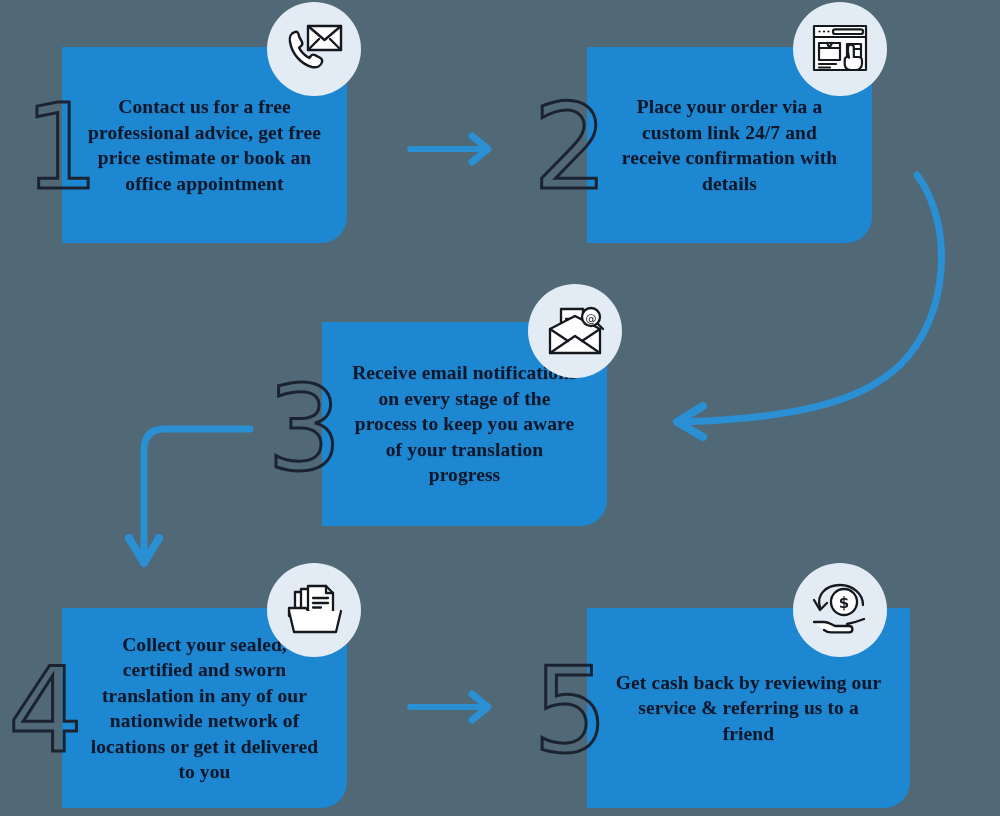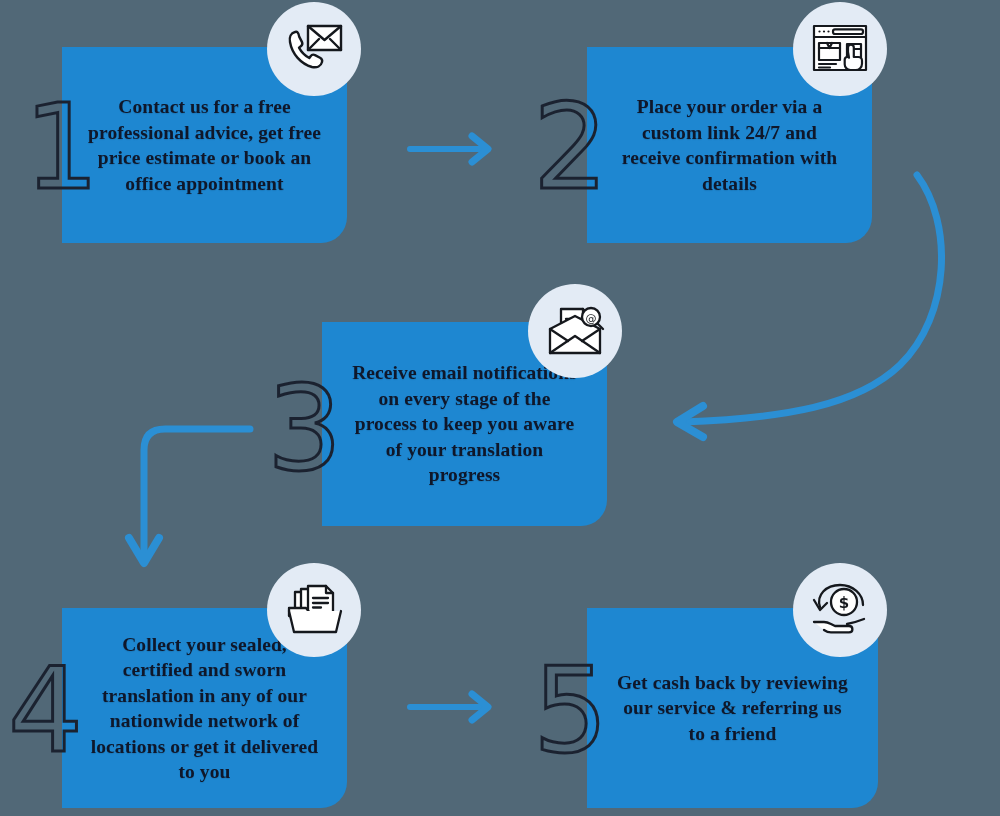--- a/index.html
+++ b/index.html
@@ -195,21 +195,21 @@
   </div>
 
   <div class="conn" style="left:408px; top:690px;">
     <svg width="92" height="34" viewBox="0 0 92 34">
       <line x1="2" y1="17" x2="76" y2="17" stroke="#2B8FD4" stroke-width="6" stroke-linecap="round"></line>
       <polyline points="64,4 80,17 64,30" fill="none" stroke="#2B8FD4" stroke-width="7" stroke-linecap="round" stroke-linejoin="round"></polyline>
     </svg>
   </div>
 
   <div class="step">
-    <div class="card" style="left:587px; top:608px; width:291px; height:200px;">
+    <div class="card" style="left:587px; top:608px; width:323px; height:200px;">
       <div class="card-text">Get cash back by reviewing our service &amp; referring us to a friend</div>
     </div>
     <div class="step-num" style="left:533px; top:651px;">5</div>
     <div class="badge" style="left:793px; top:563px;">
       <span>
         <svg width="58" height="54" viewBox="0 0 58 54" fill="none" stroke="#15181d" stroke-width="2.3" stroke-linecap="round" stroke-linejoin="round">
 
           <circle cx="33" cy="19" r="13" fill="#fff"></circle>
           <text x="33" y="25" font-family="DejaVu Sans, sans-serif" font-size="15" font-weight="bold" text-anchor="middle" fill="#15181d" stroke="none">$</text>
 

